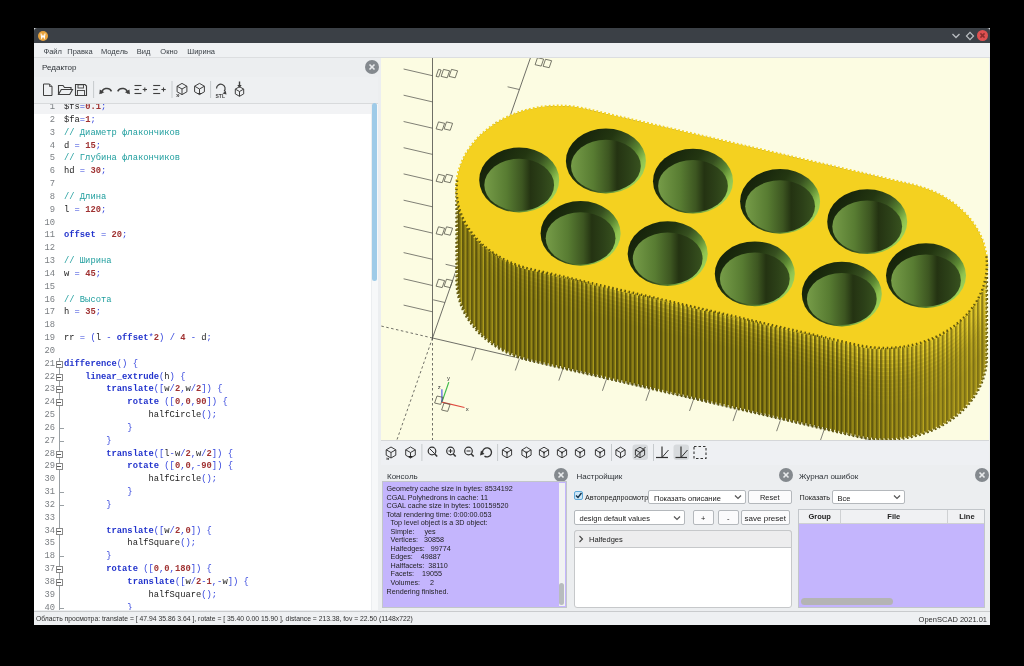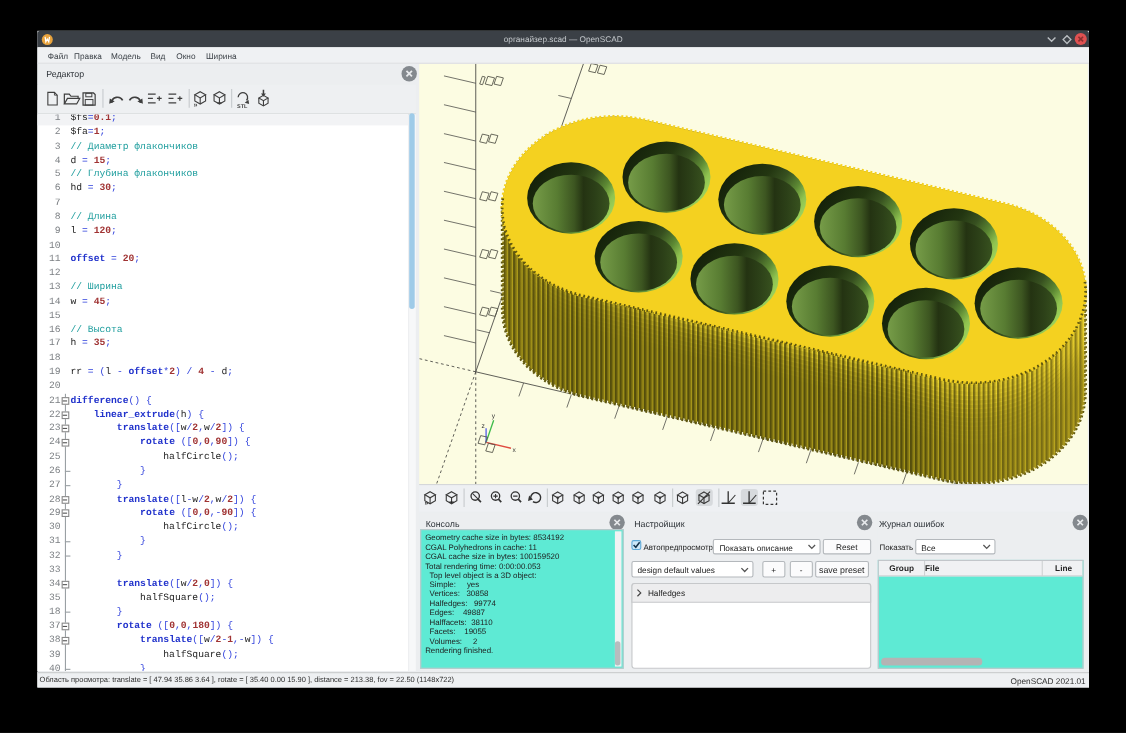--- a/index.html
+++ b/index.html
@@ -9,34 +9,33 @@
 #menubar {position:absolute;left:34px;top:43px;width:956px;height:14.5px;background:#eff1f3;border-bottom:1px solid #dcdee0}
 .mi {position:absolute;top:3.5px;font-size:7.5px;color:#383e44}
 .phead {font-size:8px;color:#2e3338}
 #edcode {position:absolute;left:34px;top:104px;width:337px;height:506px;background:#fff;overflow:hidden}
 .cl {position:absolute;left:30px;height:12.8px;font-family:Liberation Mono, monospace;font-size:8.8px;white-space:pre;color:#222;line-height:12.8px}
 .ln {position:absolute;left:0;width:21px;text-align:right;height:12.8px;font-family:"Liberation Mono",monospace;font-size:8.8px;color:#7b7f83;line-height:12.8px}
 .k {color:#2233cc;font-weight:bold}
 .o {color:#3344dd}
 .n {color:#a03333;font-weight:bold}
 .c {color:#1f9e9e}
-.panel-white {position:absolute;background:#5eead4;border:1px solid #c2c6ca}
+.panel-white {position:absolute;background:#c4b5fd;border:1px solid #c2c6ca}
 .smalltext {font-size:7.2px;color:#1d1d1d}
 .combo {position:absolute;background:#fff;border:1px solid #b4b8bc;border-radius:2px;font-size:7.5px;color:#222}
 .btn {position:absolute;background:#fbfbfc;border:1px solid #b4b8bc;border-radius:2px;font-size:7.5px;color:#222;text-align:center}
 </style></head>
 <body>
 <div style="position:absolute;left:0;top:0;width:1024px;height:666px;background:#000"></div>
 <div id="win"></div>
 <div id="titlebar">
   <div style="position:absolute;left:4px;top:2.5px;width:10px;height:10px;border-radius:5px;background:#e8a33d"></div>
   <svg style="position:absolute;left:4px;top:2.5px" width="10" height="10">
       <path d="M3 2.5 L3.7 7 L5 4.5 L6.3 7 L7 2.5" fill="none" stroke="#fff" stroke-width="1.1"></path>
     </svg>
-  <div id="title">органайзер.scad — OpenSCAD</div>
   <svg style="position:absolute;left:917px;top:4px" width="10" height="8">
       <path d="M1.5 2 L5 5.5 L8.5 2" fill="none" stroke="#b9bdc1" stroke-width="1.3"></path>
     </svg>
   <svg style="position:absolute;left:930.5px;top:3px" width="10" height="10">
       <rect x="2.5" y="2.5" width="5" height="5" fill="none" stroke="#b9bdc1" stroke-width="1.2" transform="rotate(45 5 5)"></rect>
     </svg>
   <div style="position:absolute;left:942.5px;top:2px;width:11px;height:11px;border-radius:6px;background:#df5151"></div>
   <svg style="position:absolute;left:942.5px;top:2px" width="11" height="11">
       <line x1="3.4" y1="3.4" x2="7.6" y2="7.6" stroke="#8c2f2f" stroke-width="1.5"></line>
       <line x1="7.6" y1="3.4" x2="3.4" y2="7.6" stroke="#8c2f2f" stroke-width="1.5"></line>
@@ -514,20 +513,20 @@
 <div class="abs" style="left:799.5px;top:492.5px;font-size:7.2px;color:#222">Показать</div>
 <div class="combo" style="left:831.5px;top:489.5px;width:73.5px;height:14.5px">
     <span style="position:absolute;left:5px;top:3px">Все</span>
   </div>
 <svg style="position:absolute;left:893px;top:494px" width="8" height="6">
     <path d="M1 1.5 L4 4.5 L7 1.5" fill="none" stroke="#555" stroke-width="1.2"></path>
   </svg>
 <div class="panel-white" style="left:798.3px;top:509px;width:187px;height:99px">
   <div style="position:absolute;left:0;top:0;width:100%;height:14px;background:#f0f1f3;border-bottom:1px solid #cfd1d3"></div>
   <div style="position:absolute;left:0;top:0;width:41.7px;height:14px;border-right:1px solid #cfd1d3;font-size:7.5px;font-weight:bold;color:#222;text-align:center;line-height:14px">Group</div>
-  <div style="position:absolute;left:41.7px;top:0;width:106.7px;height:14px;border-right:1px solid #cfd1d3;font-size:7.5px;font-weight:bold;color:#222;line-height:14px">File</div>
+  <div style="position:absolute;left:41.7px;top:0;width:106.7px;height:14px;border-right:1px solid #cfd1d3;font-size:7.5px;font-weight:bold;color:#222;text-align:center;line-height:14px">File</div>
   <div style="position:absolute;left:148.4px;top:0;width:38.4px;height:14px;font-size:7.5px;font-weight:bold;color:#222;text-align:center;line-height:14px">Line</div>
   <div style="position:absolute;left:2px;bottom:2px;width:92px;height:7px;background:#b4b4b4;border-radius:3.5px"></div>
 </div>
 
 <div class="abs" style="left:34px;top:610.8px;width:956px;height:14.2px;background:#eef0f2;border-top:1px solid #c9cbcd">
   <div style="position:absolute;left:2px;top:3.5px;font-size:6.8px;color:#2e2e2e">Область просмотра: translate = [ 47.94 35.86 3.64 ], rotate = [ 35.40 0.00 15.90 ], distance = 213.38, fov = 22.50 (1148x722)</div>
   <div style="position:absolute;right:3px;top:3px;font-size:7.5px;color:#2e2e2e">OpenSCAD 2021.01</div>
 </div>
 </body></html>

